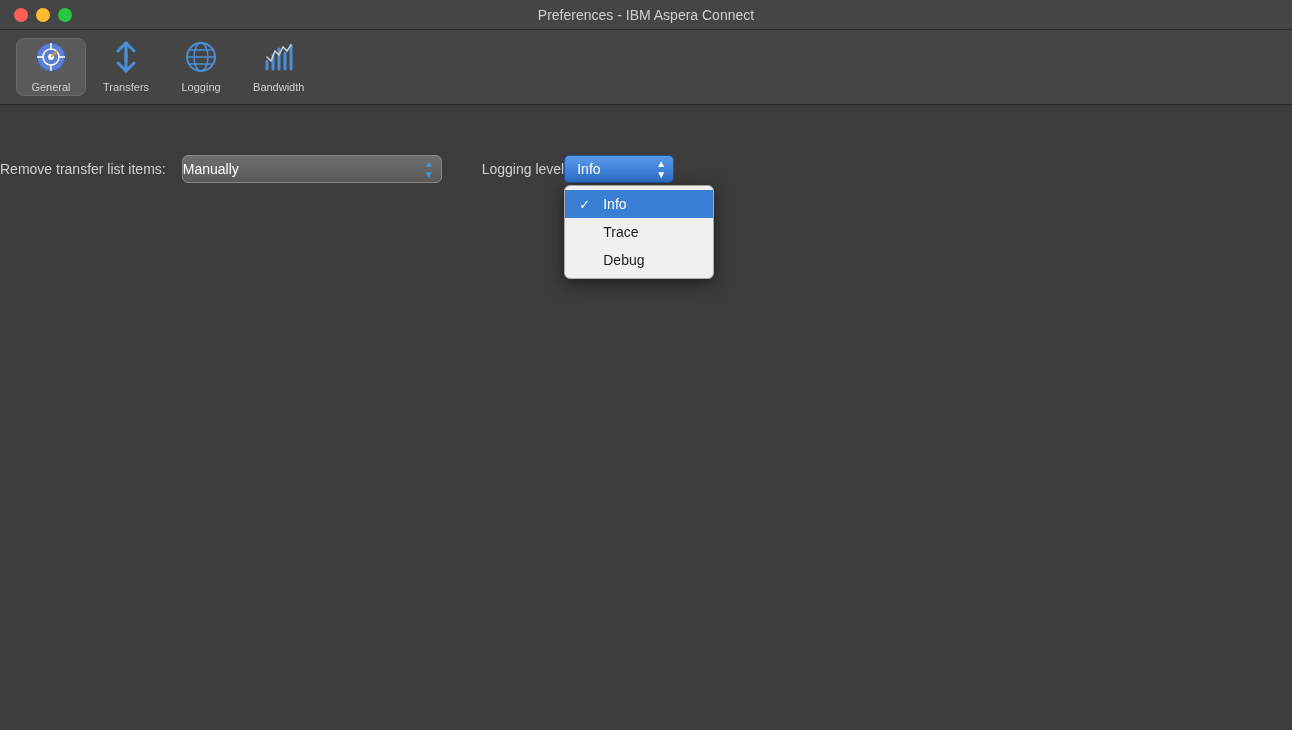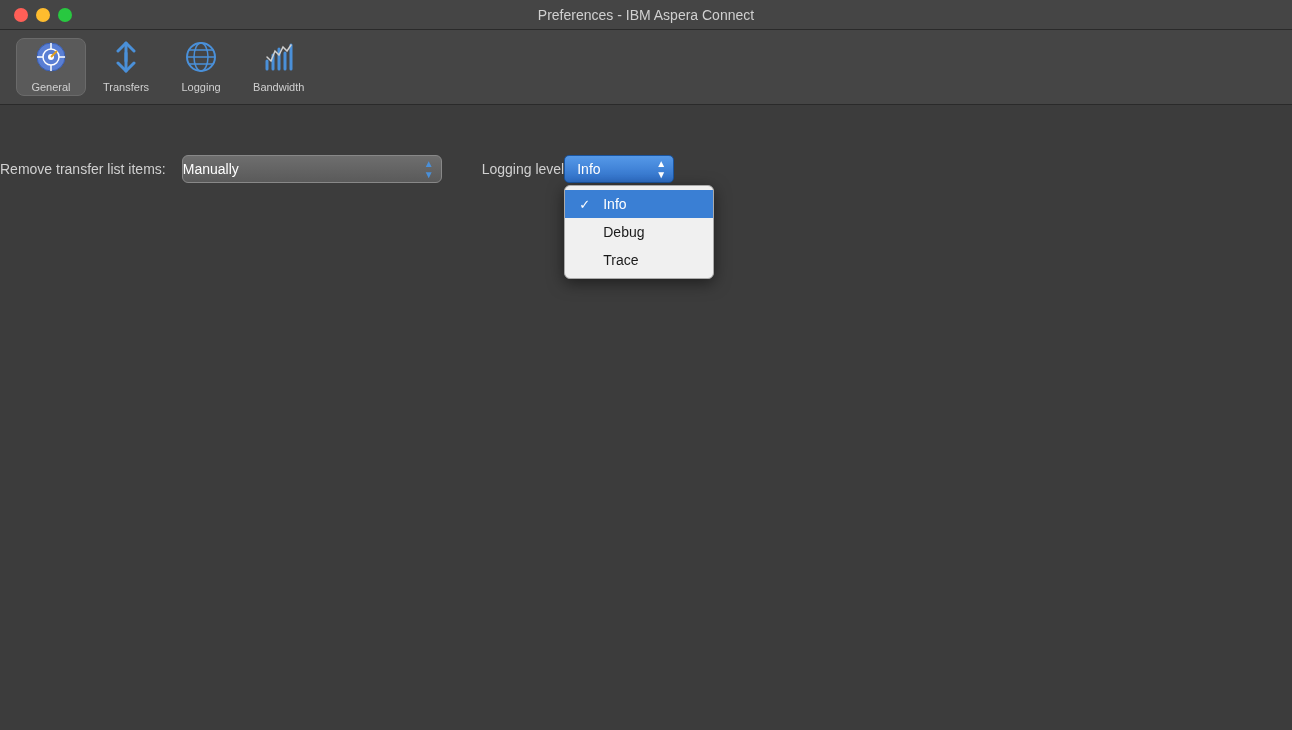--- a/index.html
+++ b/index.html
@@ -293,23 +293,23 @@
         </div>
       </div>
 
       <div class="dropdown-popup" style="position:absolute;top:calc(100% + 2px);left:0;z-index:100;">
         <div class="dropdown-item selected">
           <span class="check-icon">✓</span>
           <span>Info</span>
         </div>
         <div class="dropdown-item">
           <span class="check-icon"></span>
-          <span>Debug</span>
+          <span>Trace</span>
         </div>
         <div class="dropdown-item">
           <span class="check-icon"></span>
-          <span>Trace</span>
+          <span>Debug</span>
         </div>
       </div>
     </div>
   </div>
 
 </div>
 
 </body></html>

